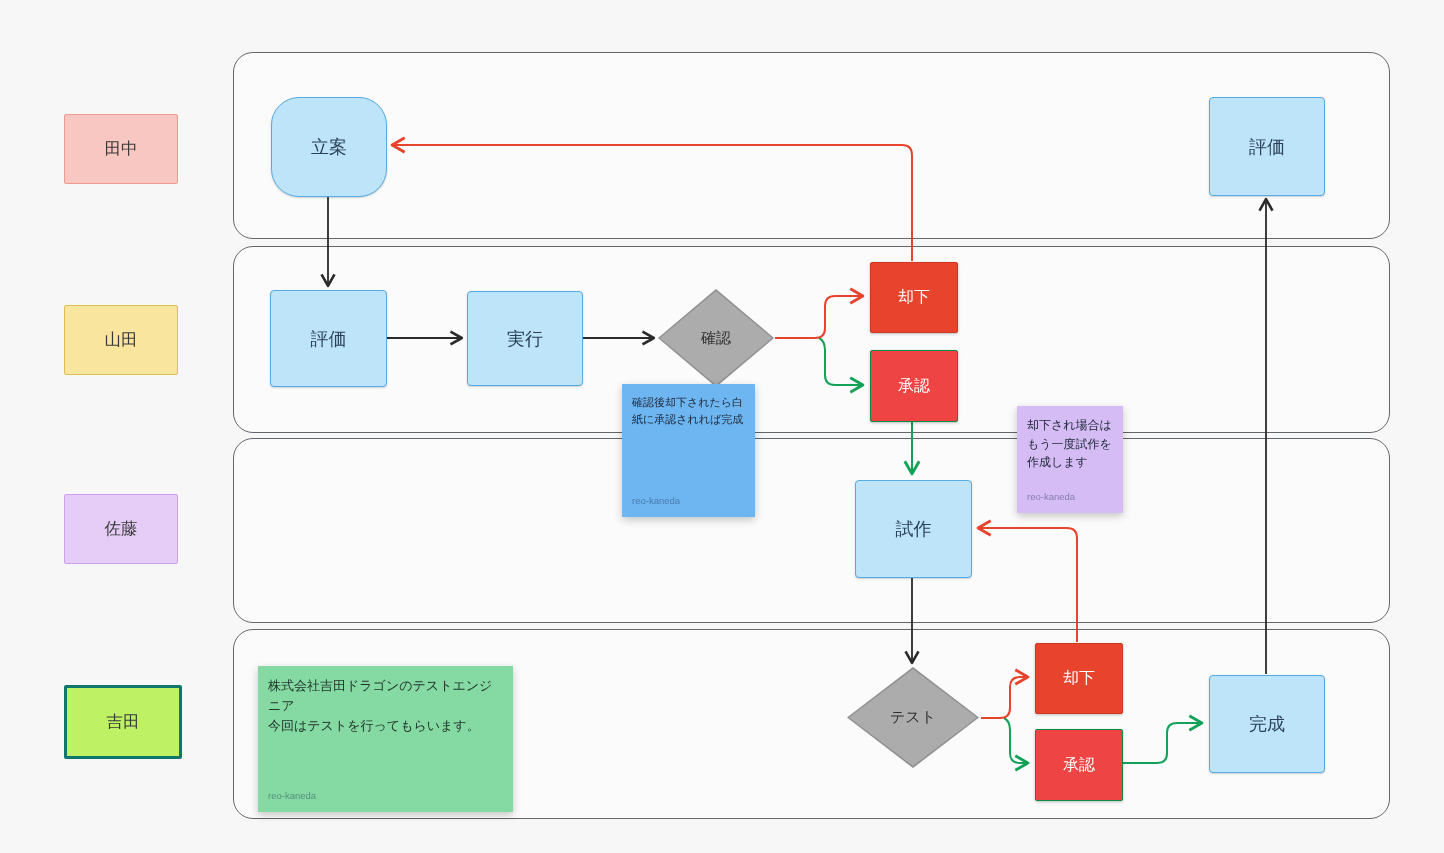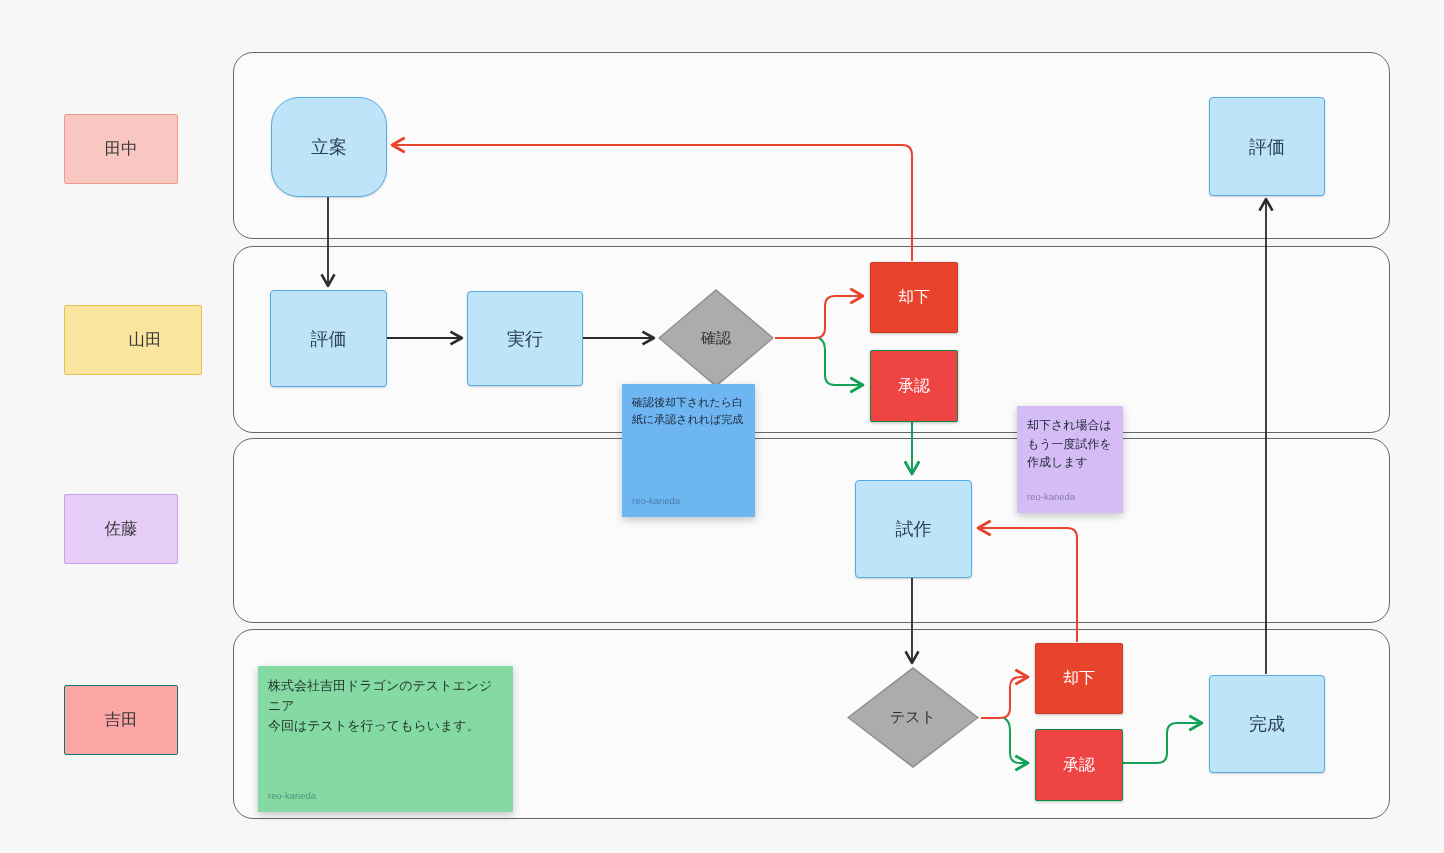--- a/index.html
+++ b/index.html
@@ -20,21 +20,21 @@
   .e-black{stroke:#2A2A2A;stroke-width:1.8;}
   .e-red{stroke:#E8432C;stroke-width:2;}
   .e-green{stroke:#12A257;stroke-width:2;}
 
   
   .actor{position:absolute;left:64px;width:112px;height:68px;display:flex;align-items:center;
          justify-content:center;font-size:16.5px;color:#383838;border-radius:2px;z-index:3;}
   .actor.pink{background:#F8C7C1;border:1px solid #EE9A8E;}
   .actor.yellow{background:#FAE59E;border:1px solid #E2BE4F;}
   .actor.purple{background:#E6CDF7;border:1px solid #CBA0EE;}
-  .actor.mint{background:#fca5a5;border:1px solid #0f766e;}
+  .actor.mint{background:#bef264;border:3px solid #0f766e;}
 
   
   .node{position:absolute;display:flex;align-items:center;justify-content:center;z-index:3;}
   .node-blue{background:#BEE4F9;border:1.5px solid #54ABE5;border-radius:4px;color:#2A4159;
              font-size:18px;box-shadow:0 1px 2px rgba(0,0,0,0.18);}
   .node-pill{border-radius:28px;}
   .status{color:#FFFFFF;font-size:16px;border-radius:2px;box-shadow:0 1px 3px rgba(0,0,0,0.25);}
   .status.red{background:#E8432C;border:1px solid #CC3820;}
   .status.green{background:#ef4444;border:1px solid #0C8A44;}
 
@@ -92,21 +92,21 @@
 
     <path class="e-red" d="M 775 338 L 815 338 Q 825 338 825 328 L 825 306 Q 825 296 835 296 L 862 296" marker-end="url(#ah-red)"></path>
     <path class="e-red" d="M 912 261 L 912 155 Q 912 145 902 145 L 393 145" marker-end="url(#ah-red)"></path>
     <path class="e-red" d="M 981 718 L 1000 718 Q 1010 718 1010 708 L 1010 687 Q 1010 677 1020 677 L 1027 677" marker-end="url(#ah-red)"></path>
     <path class="e-red" d="M 1077 642 L 1077 538 Q 1077 528 1067 528 L 979 528" marker-end="url(#ah-red)"></path>
   </svg>
 
   <div class="actor pink" style="top:114px;">
     <span>田中</span>
   </div>
-  <div class="actor yellow" style="top:305px;padding-left:24px;">
+  <div class="actor yellow" style="top:305px;">
     <span>山田</span>
   </div>
   <div class="actor purple" style="top:494px;">
     <span>佐藤</span>
   </div>
   <div class="actor mint" style="top:685px;">
     <span>吉田</span>
   </div>
 
   <div class="node node-blue node-pill" style="left:271px;top:97px;width:114px;height:98px;">

